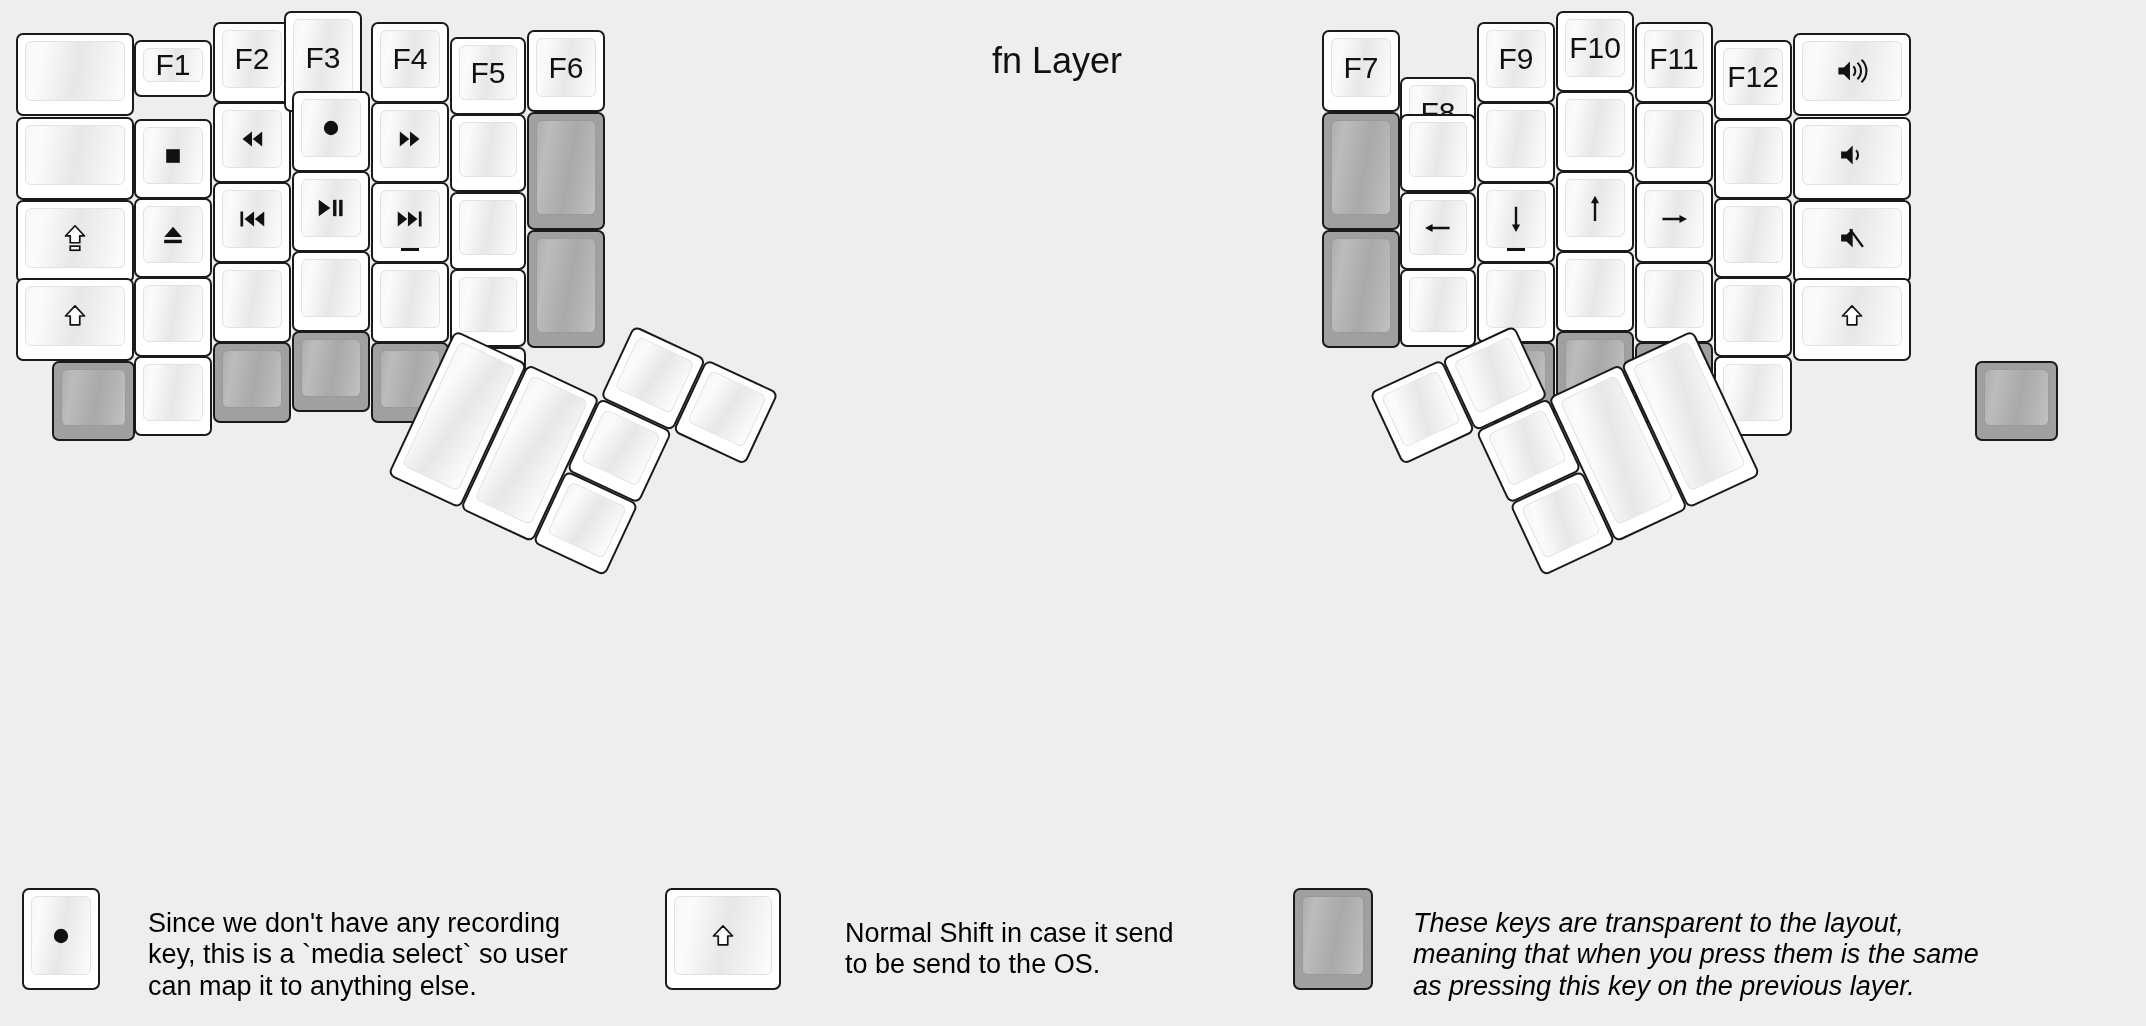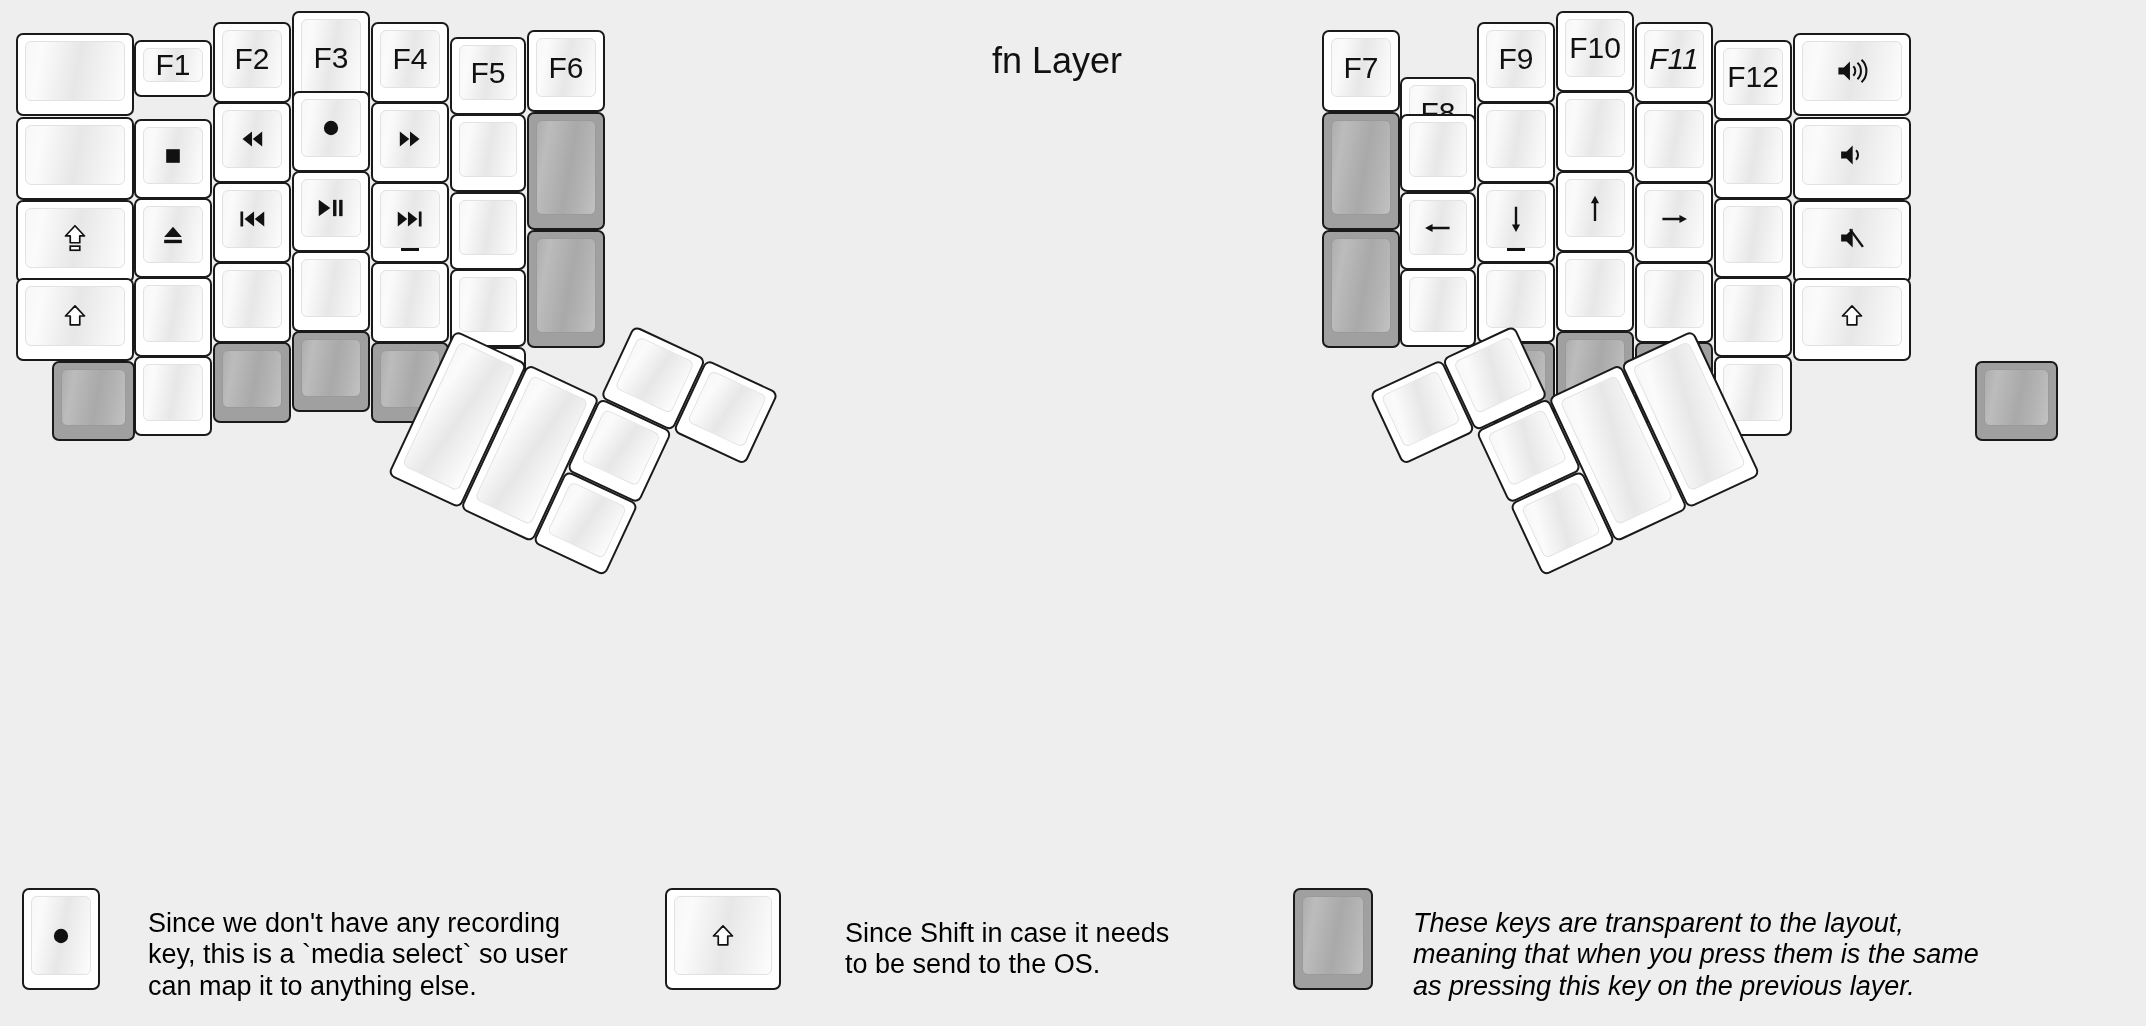--- a/index.html
+++ b/index.html
@@ -156,21 +156,21 @@
             </svg>
           </span>
         </div>
       </div>
       <div class="key" style="left: 213px; top: 262px; width: 78px; height: 81px;">
         <div class="cap"></div>
       </div>
       <div class="key trans" style="left: 213px; top: 342px; width: 78px; height: 81px;">
         <div class="cap"></div>
       </div>
-      <div class="key" style="left: 292px; top: 11px; width: 78px; height: 101px;">
+      <div class="key" style="left: 284px; top: 11px; width: 78px; height: 101px;">
         <div class="cap">
           <span class="lg">F3</span>
         </div>
       </div>
       <div class="key" style="left: 292px; top: 91px; width: 78px; height: 81px;">
         <div class="cap">
           <span>
             <svg class="ic" width="34" height="34" viewBox="0 0 100 100" xmlns="http://www.w3.org/2000/svg">
               <circle cx="50" cy="50" r="21" fill="#111"></circle>
             </svg>
@@ -349,21 +349,21 @@
             </svg>
           </span>
         </div>
       </div>
       <div class="key" style="left: 1556px; top: 251px; width: 78px; height: 81px;">
         <div class="cap"></div>
       </div>
       <div class="key trans" style="left: 1556px; top: 331px; width: 78px; height: 81px;">
         <div class="cap"></div>
       </div>
-      <div class="key" style="left: 1635px; top: 22px; width: 78px; height: 81px; font-style: italic;">
+      <div class="key" style="left: 1635px; top: 22px; width: 78px; height: 81px;">
         <div class="cap">
           <span class="lg">F11</span>
         </div>
       </div>
       <div class="key" style="left: 1635px; top: 102px; width: 78px; height: 81px;">
         <div class="cap"></div>
       </div>
       <div class="key" style="left: 1635px; top: 182px; width: 78px; height: 81px;">
         <div class="cap">
           <span>
@@ -478,21 +478,21 @@
 can map it to anything else.</div>
       <div class="key" style="left: 665px; top: 888px; width: 116px; height: 102px;">
         <div class="cap">
           <span>
             <svg class="ic" width="34" height="34" viewBox="0 0 100 100" xmlns="http://www.w3.org/2000/svg">
               <path d="M50 20 L78 50 L64 50 L64 76 L36 76 L36 50 L22 50 Z" fill="#fdfdfd" stroke="#111" stroke-width="5" stroke-linejoin="round"></path>
             </svg>
           </span>
         </div>
       </div>
-      <div class="foot-text" style="left: 845px; top: 918px;">Since Shift in case it needs
+      <div class="foot-text" style="left: 845px; top: 918px;">Normal Shift in case it send
 to be send to the OS.</div>
       <div class="key trans" style="left: 1293px; top: 888px; width: 80px; height: 102px;">
         <div class="cap"></div>
       </div>
       <div class="foot-text" style="left: 1413px; top: 908px; font-style: italic;">These keys are transparent to the layout,
 meaning that when you press them is the same
 as pressing this key on the previous layer.</div>
     </div>
 </div>
 

